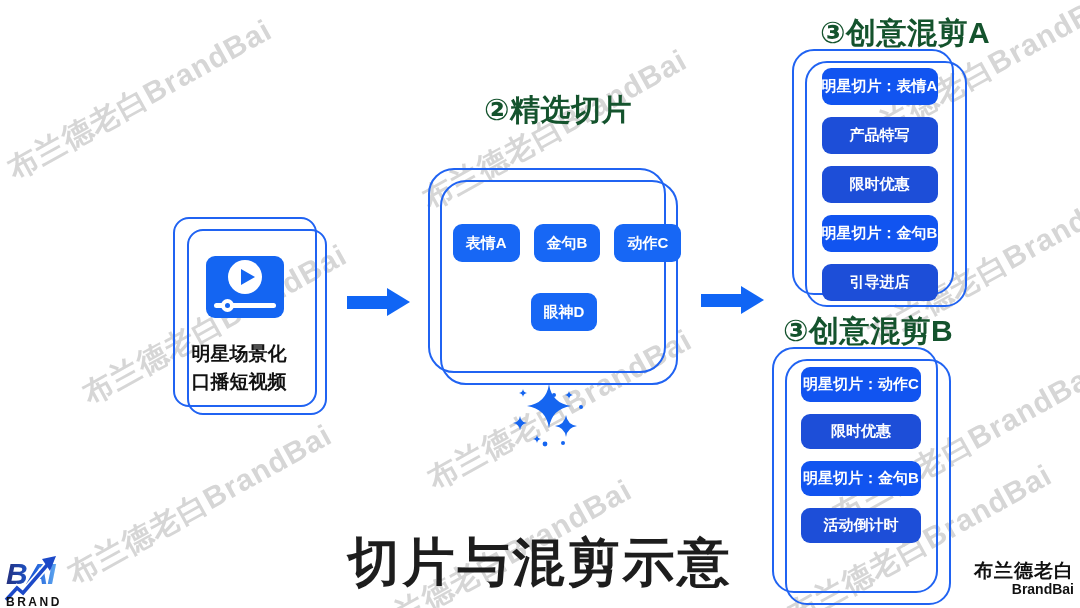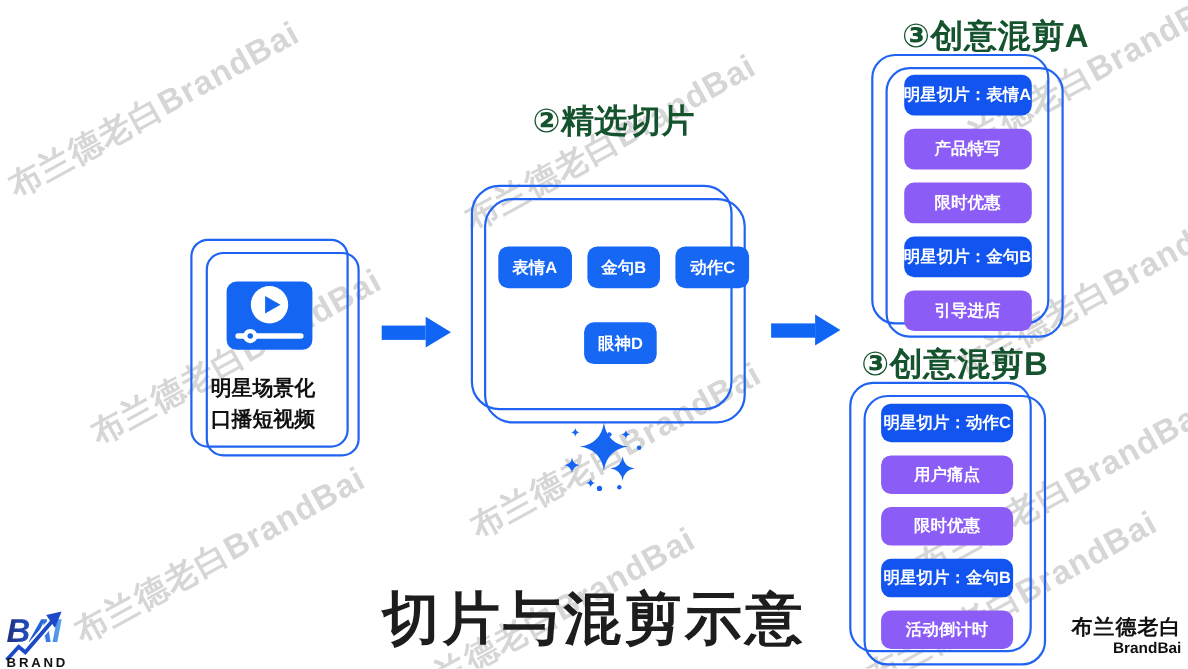--- a/index.html
+++ b/index.html
@@ -78,21 +78,21 @@
   }
   
   .pill-stack{
     position:absolute;z-index:4;display:flex;flex-direction:column;align-items:center;gap:12px;
   }
   .pill{
     width:116px;height:37px;border-radius:9px;color:#fff;font-size:15px;font-weight:800;
     display:flex;align-items:center;justify-content:center;white-space:nowrap;box-sizing:border-box;
   }
   .pill.dark{background:#1154f0;}
-  .pill.light{background:#8b5cf6;}
+  .pill.light{background:#1d4ed8;}
   .stack-b .pill{width:120px;height:35px;}
   
   .footer-title{
     position:absolute;left:0;top:528px;width:1080px;z-index:3;text-align:center;
     font-family:"Liberation Serif","DejaVu Serif",serif;
     font-size:52px;font-weight:900;color:#1d1d1d;letter-spacing:3px;
   }
   .brand-right{
     position:absolute;right:6px;top:561px;z-index:3;text-align:right;color:#111;line-height:1.1;
   }
@@ -179,21 +179,20 @@
     <div class="pill light">限时优惠</div>
     <div class="pill dark">明星切片：金句B</div>
     <div class="pill light">引导进店</div>
   </div>
 
   <div class="sec-title" style="left:783px;top:311px">③创意混剪B</div>
   <div class="outline r22 layer" style="left:772px;top:347px;width:166px;height:246px"></div>
   <div class="outline r22 layer" style="left:785px;top:359px;width:166px;height:246px"></div>
   <div class="pill-stack stack-b" style="left:772px;top:367px;width:178px">
     <div class="pill dark">明星切片：动作C</div>
-    <div class="pill light">用户痛点</div>
     <div class="pill light">限时优惠</div>
     <div class="pill dark">明星切片：金句B</div>
     <div class="pill light">活动倒计时</div>
   </div>
 
   <div class="footer-title">切片与混剪示意</div>
 
   <svg class="logo-left" width="78" height="58" viewBox="0 0 78 58">
     <defs>
       <linearGradient id="g1" x1="0" y1="0" x2="1" y2="0">

